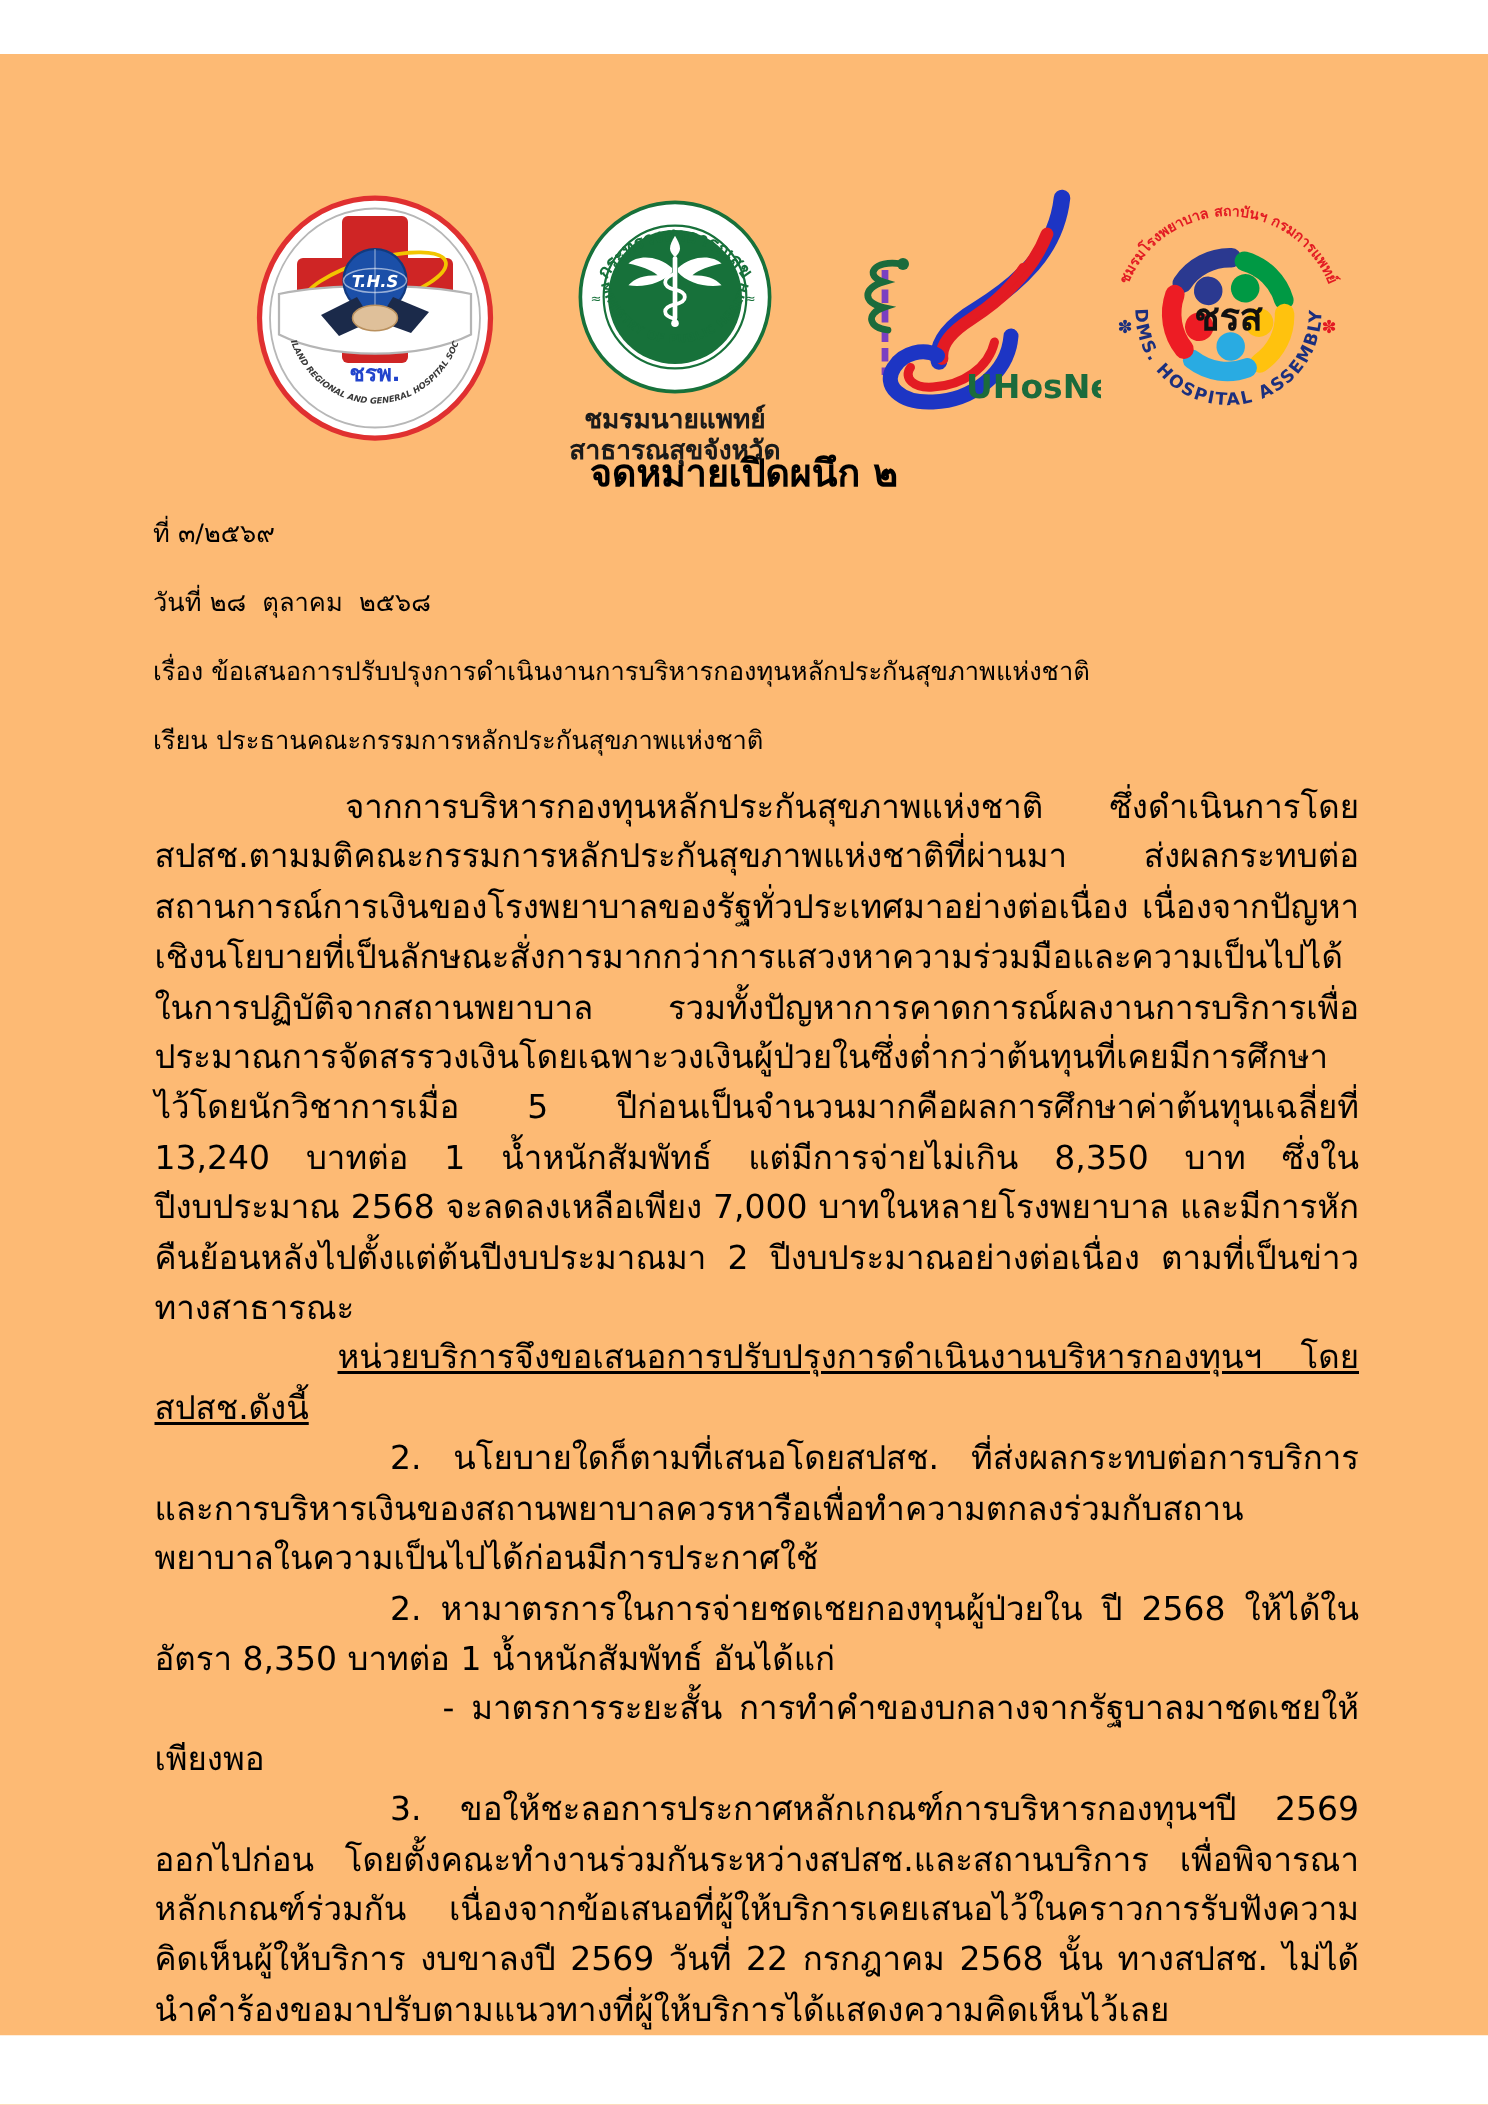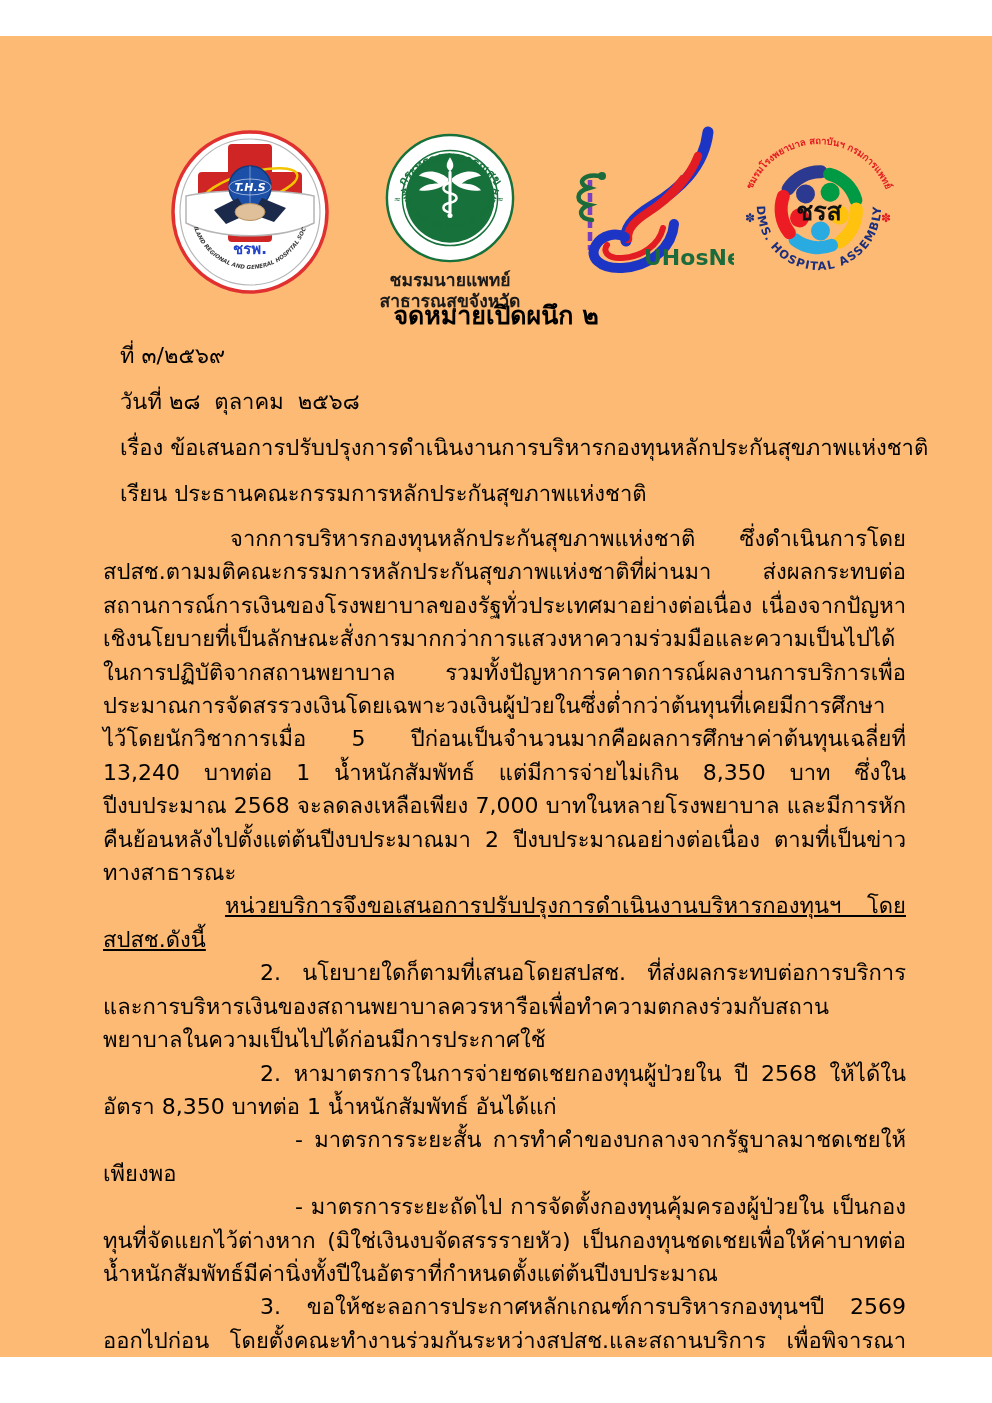--- a/index.html
+++ b/index.html
@@ -17,22 +17,22 @@
   .moph-caption {
     margin-top:2px; font-size:17.5px; font-weight:bold; color:#1a1a1a;
     letter-spacing:0; line-height:1.2;
   }
   
   .doc-title {
     position:absolute; top:265px; left:0; width:100%;
     text-align:center; font-size:25px; font-weight:bold; line-height:1.2;
   }
   .hdr-line {
-    position:absolute; left:120px; width:810px;
-    font-size:22px; line-height:30px; white-space:pre-wrap;
+    position:absolute; left:102px; width:810px;
+    font-size:17px; line-height:30px; white-space:pre-wrap;
   }
   .hdr-ref     { top:305px; }
   .hdr-date    { top:351px; }
   .hdr-subject { top:397px; }
   .hdr-to      { top:443px; }
   .letter-body {
     position:absolute; top:486px; left:103px; width:803px;
     font-size:22px; line-height:33.4px; text-align:justify;
   }
   .letter-body p { margin:0; }
@@ -173,17 +173,16 @@
   <div class="hdr-line hdr-date">วันที่ ๒๘  ตุลาคม  ๒๕๖๘</div>
   <div class="hdr-line hdr-to">เรียน ประธานคณะกรรมการหลักประกันสุขภาพแห่งชาติ</div>
   <div class="hdr-line hdr-subject">เรื่อง ข้อเสนอการปรับปรุงการดำเนินงานการบริหารกองทุนหลักประกันสุขภาพแห่งชาติ</div>
 
   <div class="letter-body">
     <p class="para-1">จากการบริหารกองทุนหลักประกันสุขภาพแห่งชาติ ซึ่งดำเนินการโดย สปสช.ตามมติคณะกรรมการหลักประกันสุขภาพแห่งชาติที่ผ่านมา ส่งผลกระทบต่อสถานการณ์การเงินของโรงพยาบาลของรัฐทั่วประเทศมาอย่างต่อเนื่อง เนื่องจากปัญหาเชิงนโยบายที่เป็นลักษณะสั่งการมากกว่าการแสวงหาความร่วมมือและความเป็นไปได้ในการปฏิบัติจากสถานพยาบาล  รวมทั้งปัญหาการคาดการณ์ผลงานการบริการเพื่อประมาณการจัดสรรวงเงินโดยเฉพาะวงเงินผู้ป่วยในซึ่งต่ำกว่าต้นทุนที่เคยมีการศึกษาไว้โดยนักวิชาการเมื่อ 5 ปีก่อนเป็นจำนวนมากคือผลการศึกษาค่าต้นทุนเฉลี่ยที่ 13,240 บาทต่อ 1 น้ำหนักสัมพัทธ์ แต่มีการจ่ายไม่เกิน 8,350 บาท ซึ่งในปีงบประมาณ 2568 จะลดลงเหลือเพียง 7,000 บาทในหลายโรงพยาบาล และมีการหักคืนย้อนหลังไปตั้งแต่ต้นปีงบประมาณมา 2 ปีงบประมาณอย่างต่อเนื่อง ตามที่เป็นข่าวทางสาธารณะ</p>
     <p class="para-2">หน่วยบริการจึงขอเสนอการปรับปรุงการดำเนินงานบริหารกองทุนฯ โดยสปสช.ดังนี้</p>
     <p class="item">2. นโยบายใดก็ตามที่เสนอโดยสปสช. ที่ส่งผลกระทบต่อการบริการและการบริหารเงินของสถานพยาบาลควรหารือเพื่อทำความตกลงร่วมกับสถานพยาบาลในความเป็นไปได้ก่อนมีการประกาศใช้</p>
     <p class="item">2. หามาตรการในการจ่ายชดเชยกองทุนผู้ป่วยใน ปี 2568 ให้ได้ในอัตรา 8,350 บาทต่อ 1 น้ำหนักสัมพัทธ์ อันได้แก่</p>
     <p class="subitem">- มาตรการระยะสั้น การทำคำของบกลางจากรัฐบาลมาชดเชยให้เพียงพอ</p>
-    <p class="subitem">- มาตรการระยะถัดไป การจัดตั้งกองทุนคุ้มครองผู้ป่วยใน เป็นกองทุนที่จัดแยกไว้ต่างหาก (มิใช่เงินงบจัดสรรรายหัว) เป็นกองทุนชดเชยเพื่อให้ค่าบาทต่อน้ำหนักสัมพัทธ์มีค่านิ่งทั้งปีในอัตราที่กำหนดตั้งแต่ต้นปีงบประมาณ</p>
     <p class="item">3. ขอให้ชะลอการประกาศหลักเกณฑ์การบริหารกองทุนฯปี 2569 ออกไปก่อน โดยตั้งคณะทำงานร่วมกันระหว่างสปสช.และสถานบริการ เพื่อพิจารณาหลักเกณฑ์ร่วมกัน เนื่องจากข้อเสนอที่ผู้ให้บริการเคยเสนอไว้ในคราวการรับฟังความคิดเห็นผู้ให้บริการ งบขาลงปี 2569 วันที่ 22 กรกฎาคม 2568 นั้น ทางสปสช. ไม่ได้นำคำร้องขอมาปรับตามแนวทางที่ผู้ให้บริการได้แสดงความคิดเห็นไว้เลย</p>
   </div>
 
 </div>
 
 </body></html>

